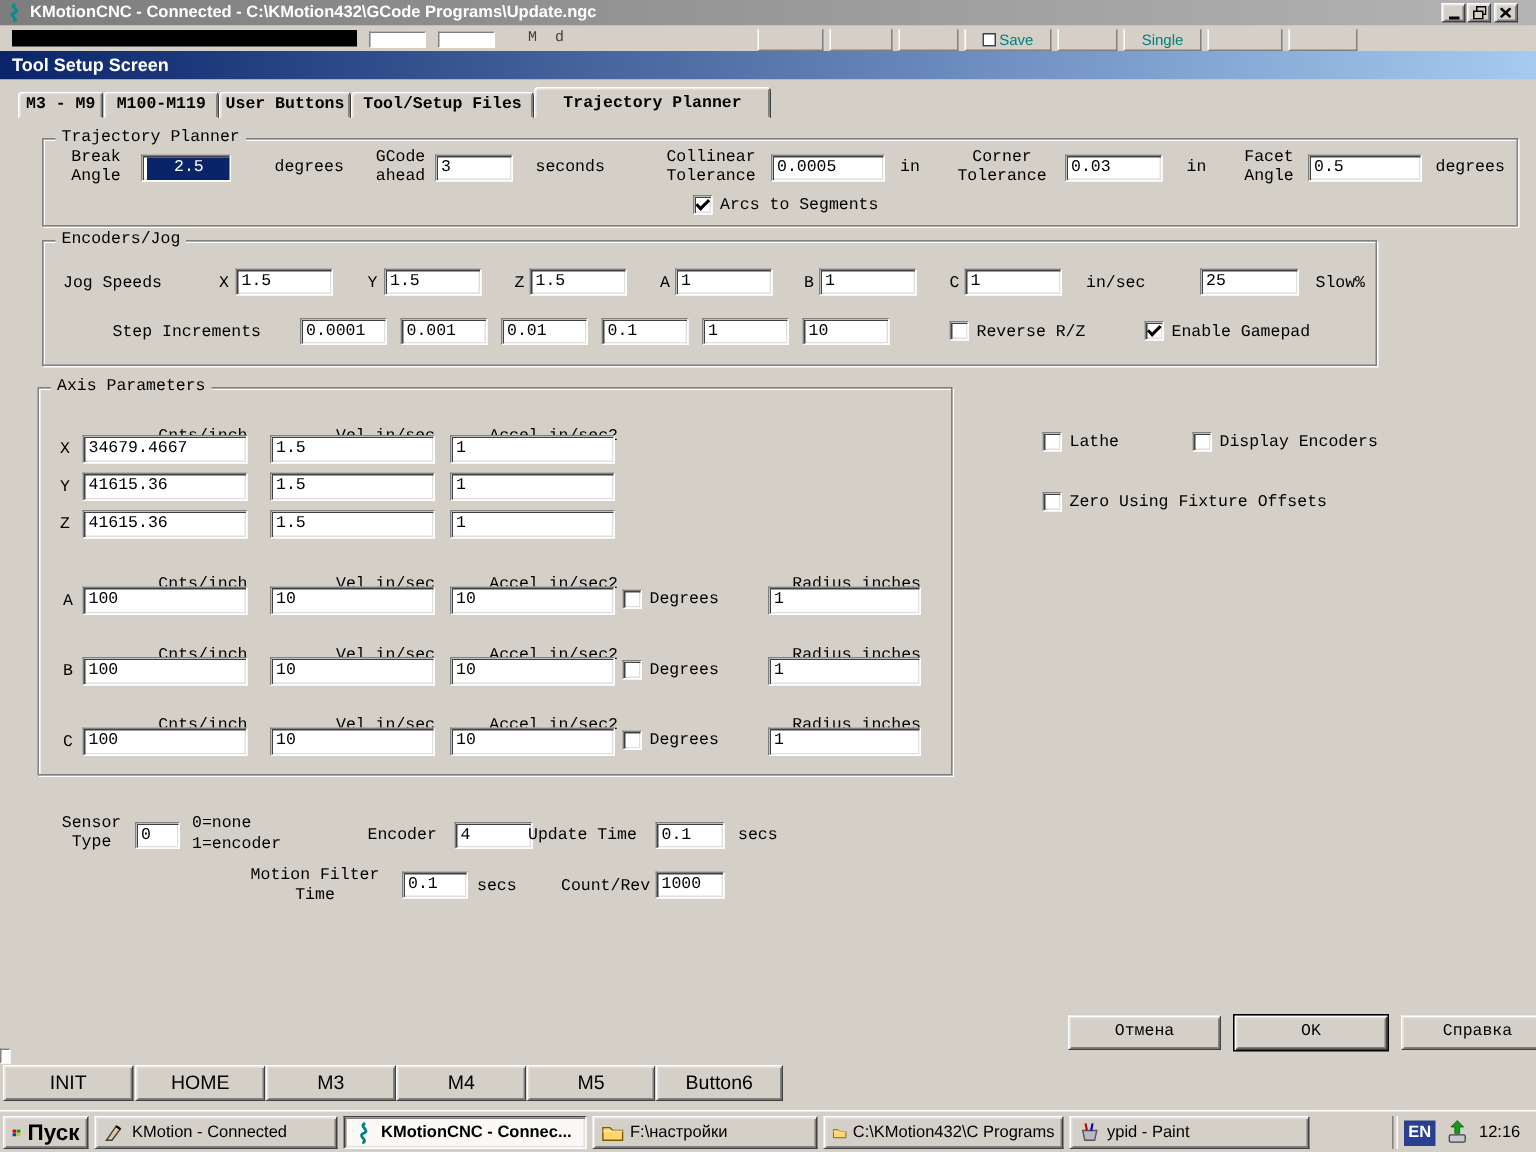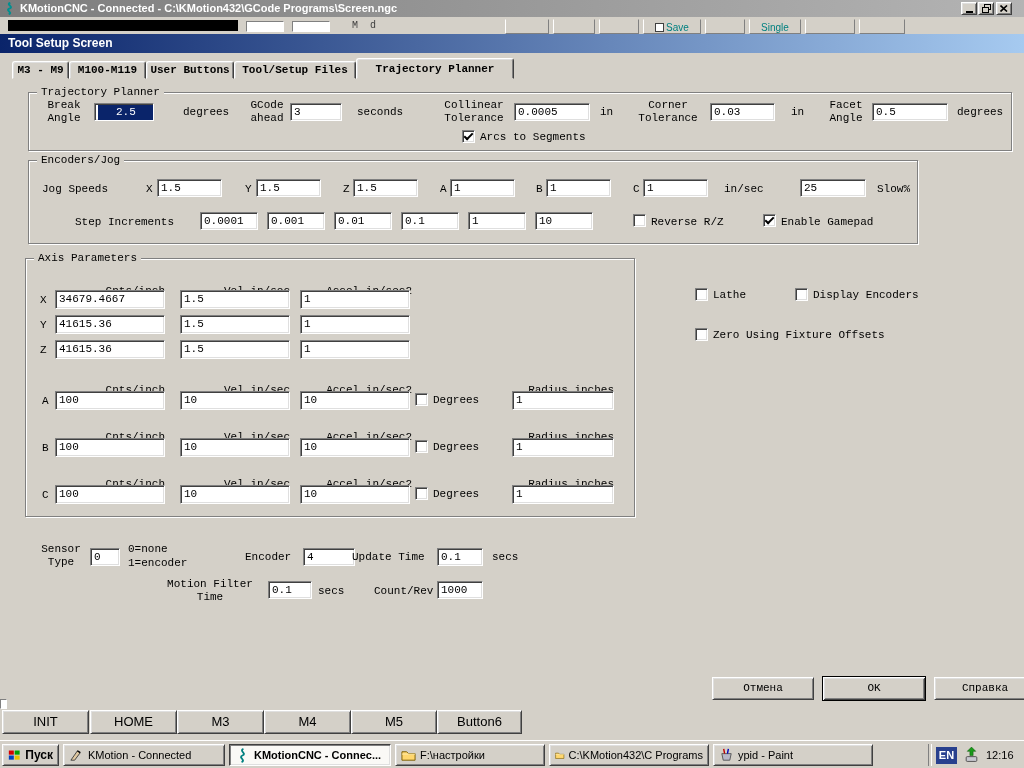--- a/index.html
+++ b/index.html
@@ -55,36 +55,36 @@
   
   .taskbar{position:absolute;left:0;top:740px;width:1024px;height:28px;background:#d4d0c8;
         border-top:1px solid #fff;box-sizing:border-box;}
   .task{position:absolute;top:3px;height:22px;display:flex;align-items:center;gap:4px;padding:0 5px;
         font:11px "Liberation Sans","DejaVu Sans",sans-serif;overflow:hidden;white-space:nowrap;
         background:#d4d0c8;border:1px solid;border-color:#ffffff #404040 #404040 #ffffff;
         box-shadow:inset 1px 1px 0 #dfdfdf, inset -1px -1px 0 #808080;box-sizing:border-box;}
   .task.active{background:#faf9f6;font-weight:bold;
         border-color:#404040 #ffffff #ffffff #404040;
         box-shadow:inset 1px 1px 0 #808080, inset -1px -1px 0 #dfdfdf;}
-  .startbtn{font-weight:bold;font-size:12px;}
+  .startbtn{font-weight:bold;font-size:15px;}
   .enbadge{position:absolute;top:6px;width:21px;height:17px;background:#28408e;color:#fff;
         font:bold 11px "Liberation Sans",sans-serif;text-align:center;line-height:17px;}
   .clock{position:absolute;top:8px;font:11px "Liberation Sans",sans-serif;}
   .vdiv{position:absolute;top:3px;width:2px;height:22px;border-left:1px solid #808080;border-right:1px solid #ffffff;}
 </style>
 </head>
 <body>
 
 <div id="screen">
 
   <div class="maintitle">
     <svg class="abs" style="left:3px;top:2px" width="13" height="13" viewBox="0 0 16 16">
       <path d="M9 1 C3 3 14 6 8 8 C2 10 13 13 7 15" stroke="#009090" stroke-width="2.4" fill="none"></path>
     </svg>
-    <span class="abs" style="left:20px">KMotionCNC - Connected - C:\KMotion432\GCode Programs\Screen.ngc</span>
+    <span class="abs" style="left:20px">KMotionCNC - Connected - C:\KMotion432\GCode Programs\Update.ngc</span>
     <div class="wbtn raised" style="left:961px">
       <span style="display:block;width:7px;height:2px;background:#000;margin-top:6px"></span>
     </div>
     <div class="wbtn raised" style="left:978px">
       <svg width="9" height="9" viewBox="0 0 9 9">
         <rect x="2.5" y="0.5" width="6" height="5" fill="#d4d0c8" stroke="#000"></rect>
         <rect x="0.5" y="3.5" width="6" height="5" fill="#d4d0c8" stroke="#000"></rect>
       </svg>
     </div>
     <div class="wbtn raised" style="left:996px">

